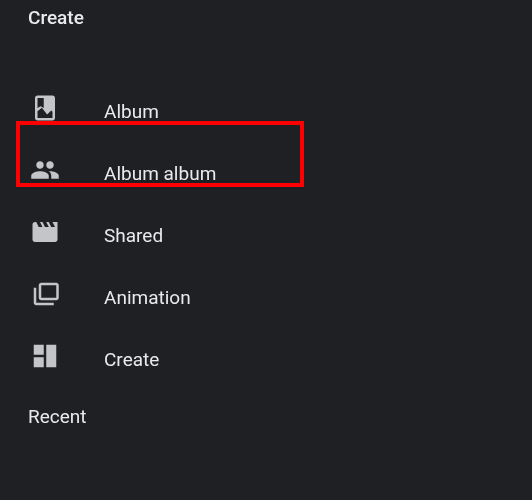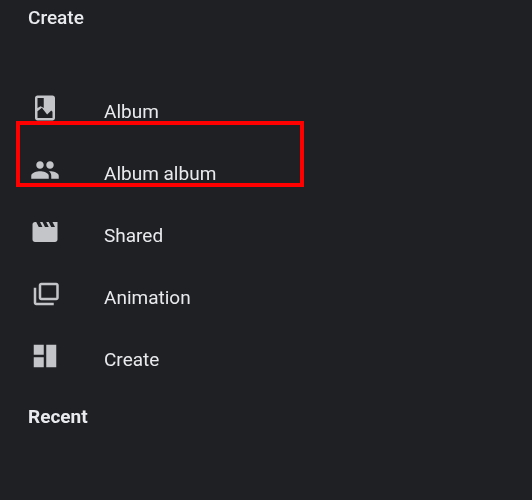--- a/index.html
+++ b/index.html
@@ -54,21 +54,21 @@
       position: absolute;
       border: 4px solid #ff0000;
       left: -10px;
       top: -2px;
       width: 288px;
       height: 66px;
       pointer-events: none;
     }
     .recent-header {
       font-size: 19px;
-      font-weight: 700;
+      font-weight: 400;
       color: #e8eaed;
       margin-top: 34px;
       padding-left: 2px;
     }
   </style>
 </head>
 <body>
 
 <div class="container">
   <div class="section-header">Create</div>

